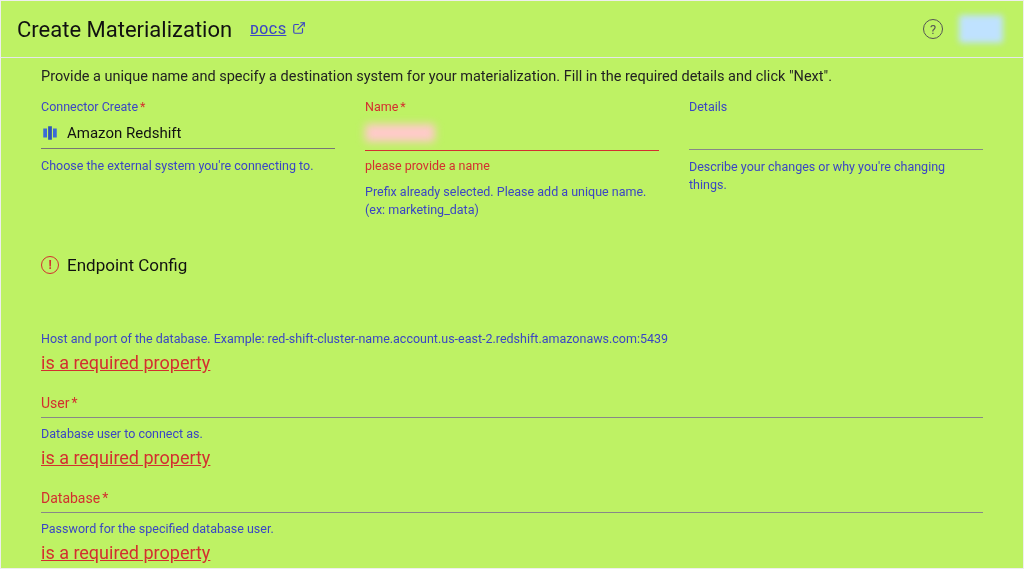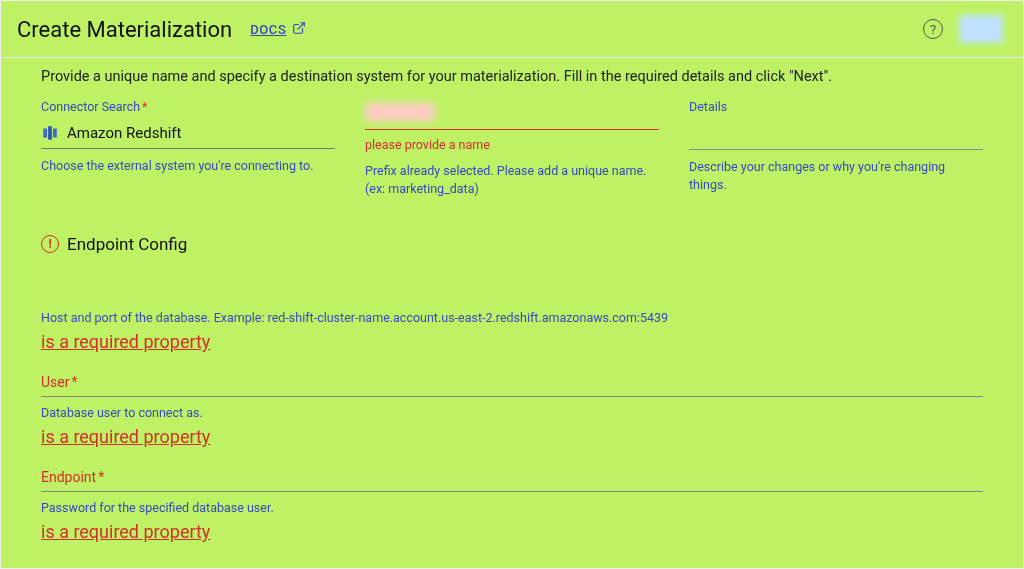--- a/index.html
+++ b/index.html
@@ -179,36 +179,39 @@
     </div>
   </div>
 
   <div class="content">
     <p class="intro">Provide a unique name and specify a destination system for your materialization. Fill in the required details and click "Next".</p>
 
     <div class="row3">
 
       <div class="col">
         <span class="field-label">
-          <span>Connector Search</span><span class="req">*</span>
+          <span>Connector Create</span><span class="req">*</span>
         </span>
         <div class="connector-row">
           <span class="redshift-icon">
             <svg viewBox="0 0 24 24">
               <rect x="3" y="6" width="5" height="12" fill="#3b6bd6"></rect>
               <rect x="9.5" y="3" width="5" height="18" fill="#2f55b8"></rect>
               <rect x="16" y="6" width="5" height="12" fill="#3b6bd6"></rect>
             </svg>
           </span>
           <span class="connector-value">Amazon Redshift</span>
         </div>
         <div class="helper">Choose the external system you're connecting to.</div>
       </div>
 
       <div class="col">
+        <span class="field-label error">
+          <span>Name</span><span class="req">*</span>
+        </span>
         <div style="border-bottom:1px solid #d32f2f; padding:4px 0 6px 0;">
           <div class="name-blur"></div>
         </div>
         <div class="helper error">please provide a name</div>
         <div class="helper">Prefix already selected. Please add a unique name. (ex: marketing_data)</div>
       </div>
 
       <div class="col">
         <span class="field-label">Details</span>
         <input class="underline-input" style="border-bottom: 1px solid rgb(136, 136, 136);">
@@ -232,20 +235,20 @@
     <div class="config-field">
       <label class="config-label">
         <span>User</span><span class="req">*</span>
       </label>
       <div class="config-help">Database user to connect as.</div>
       <div class="config-err">is a required property</div>
     </div>
 
     <div class="config-field">
       <label class="config-label">
-        <span>Endpoint</span><span class="req">*</span>
+        <span>Database</span><span class="req">*</span>
       </label>
       <div class="config-help">Password for the specified database user.</div>
       <div class="config-err">is a required property</div>
     </div>
 
   </div>
 </div>
 
 </body></html>

